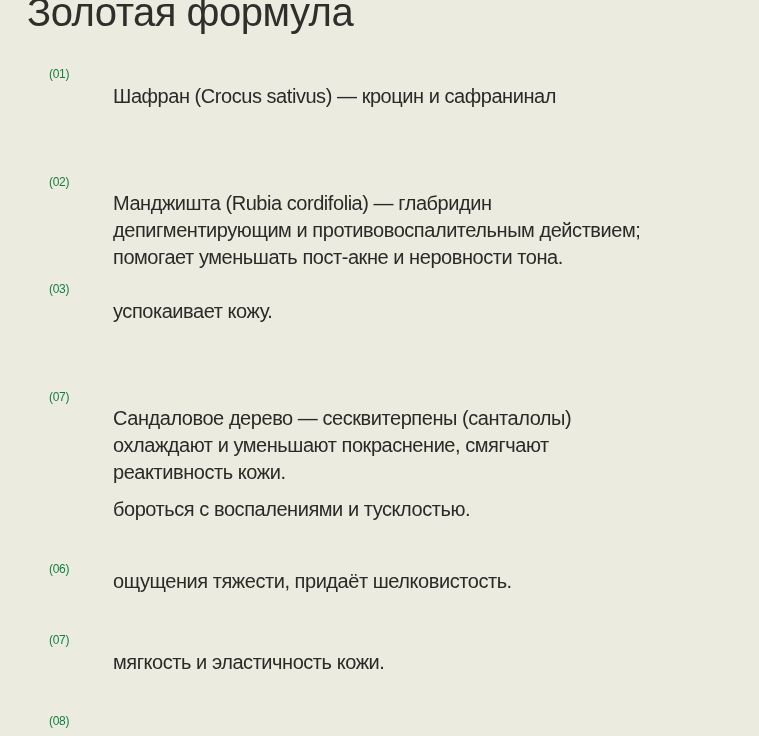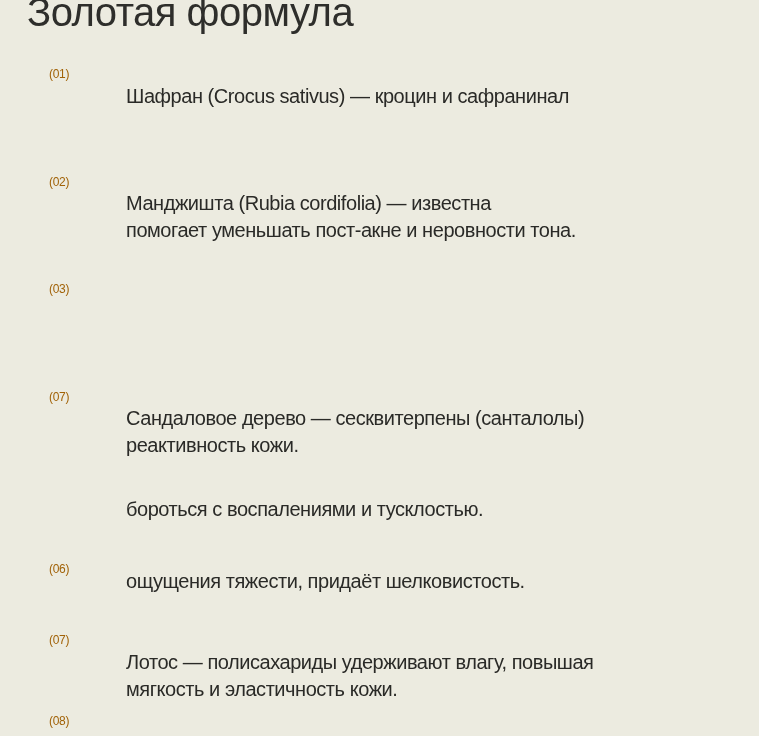--- a/index.html
+++ b/index.html
@@ -35,67 +35,70 @@
     .item {
       position: absolute;
       left: 0;
       width: 759px;
     }
     .num {
       position: absolute;
       left: 49px;
       font-size: 12px;
       line-height: 14px;
-      color: #a16207;
+      color: #15803d;
       letter-spacing: -0.3px;
     }
     .text {
       position: absolute;
       left: 113px;
       width: 630px;
       font-size: 20px;
       line-height: 27px;
       letter-spacing: -0.45px;
       color: #2a2a27;
       margin: 0;
     }
-    .text .line { display: block; white-space: nowrap; margin-left: 13px; }
+    .text .line { display: block; white-space: nowrap; }
   </style>
 </head>
 <body>
 
 <h1 class="page-title">Золотая формула</h1>
 
 <div class="ingredient-list">
 
   <div class="item">
     <span class="num" style="top:67px">(01)</span>
     <p class="text" style="top:83px">
       <span class="line">Шафран (Crocus sativus) — кроцин и сафранинал</span>
     </p>
   </div>
 
   <div class="item">
     <span class="num" style="top:175px">(02)</span>
     <p class="text" style="top:190px">
-      <span class="line">Манджишта (Rubia cordifolia) — известна</span>
+      <span class="line">Манджишта (Rubia cordifolia) — глабридин</span>
+      <span class="line">депигментирующим и противовоспалительным действием;</span>
       <span class="line">помогает уменьшать пост-акне и неровности тона.</span>
     </p>
   </div>
 
   <div class="item">
     <span class="num" style="top:282px">(03)</span>
     <p class="text" style="top:298px">
+      <span class="line">успокаивает кожу.</span>
     </p>
   </div>
 
   <div class="item">
     <span class="num" style="top:390px">(07)</span>
     <p class="text" style="top:405px">
       <span class="line">Сандаловое дерево — сесквитерпены (санталолы)</span>
+      <span class="line">охлаждают и уменьшают покраснение, смягчают</span>
       <span class="line">реактивность кожи.</span>
     </p>
   </div>
 
   <div class="item">
     <span class="num" style="top:475px"></span>
     <p class="text" style="top:496px">
       <span class="line">бороться с воспалениями и тусклостью.</span>
     </p>
   </div>
@@ -103,21 +106,20 @@
   <div class="item">
     <span class="num" style="top:562px">(06)</span>
     <p class="text" style="top:568px">
       <span class="line">ощущения тяжести, придаёт шелковистость.</span>
     </p>
   </div>
 
   <div class="item">
     <span class="num" style="top:633px">(07)</span>
     <p class="text" style="top:649px">
-      <span class="line">Лотос — полисахариды удерживают влагу, повышая</span>
       <span class="line">мягкость и эластичность кожи.</span>
     </p>
   </div>
 
   <div class="item">
     <span class="num" style="top:714px">(08)</span>
     <p class="text" style="top:731px">
       <span class="line">Роза — Дамасская роза обогащает...</span>
     </p>
   </div>

